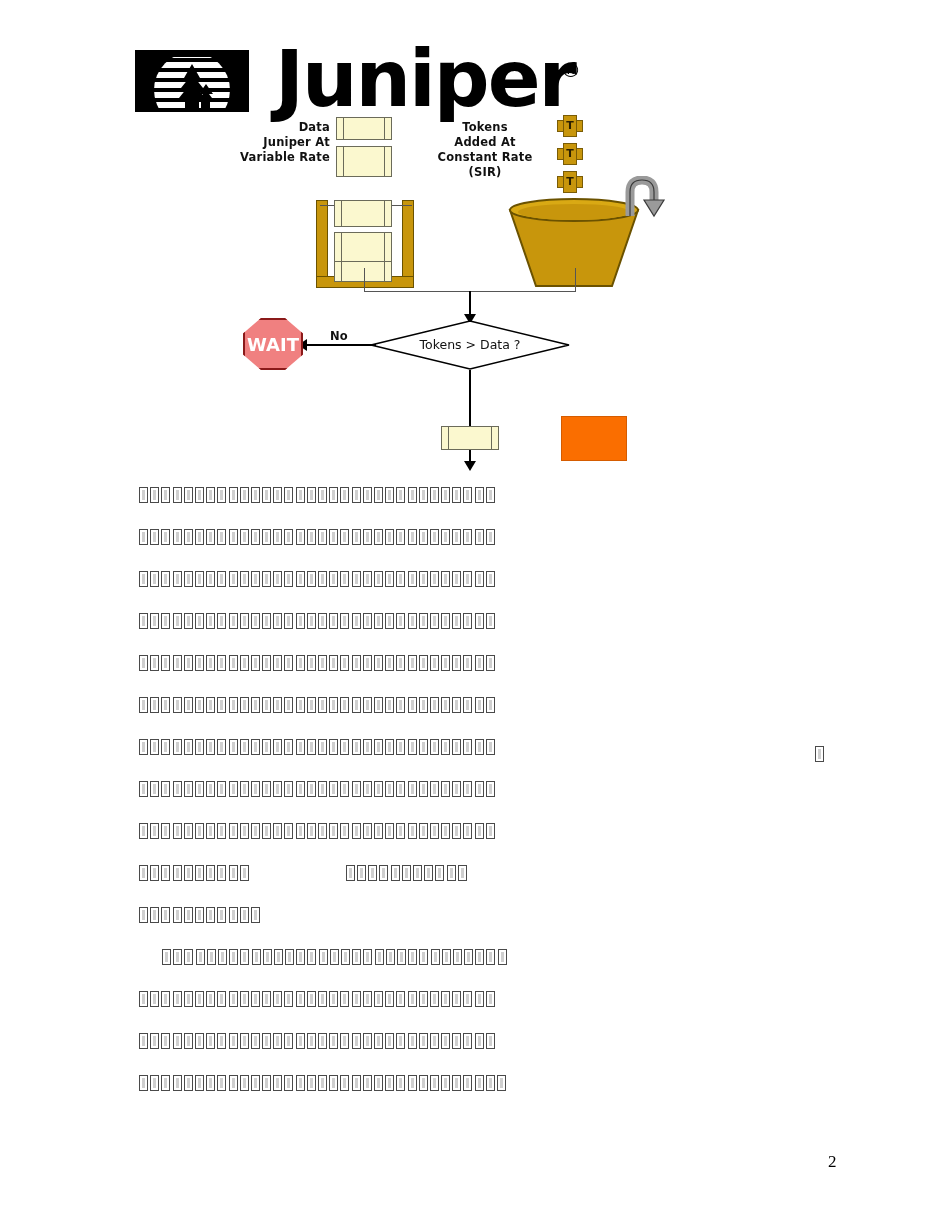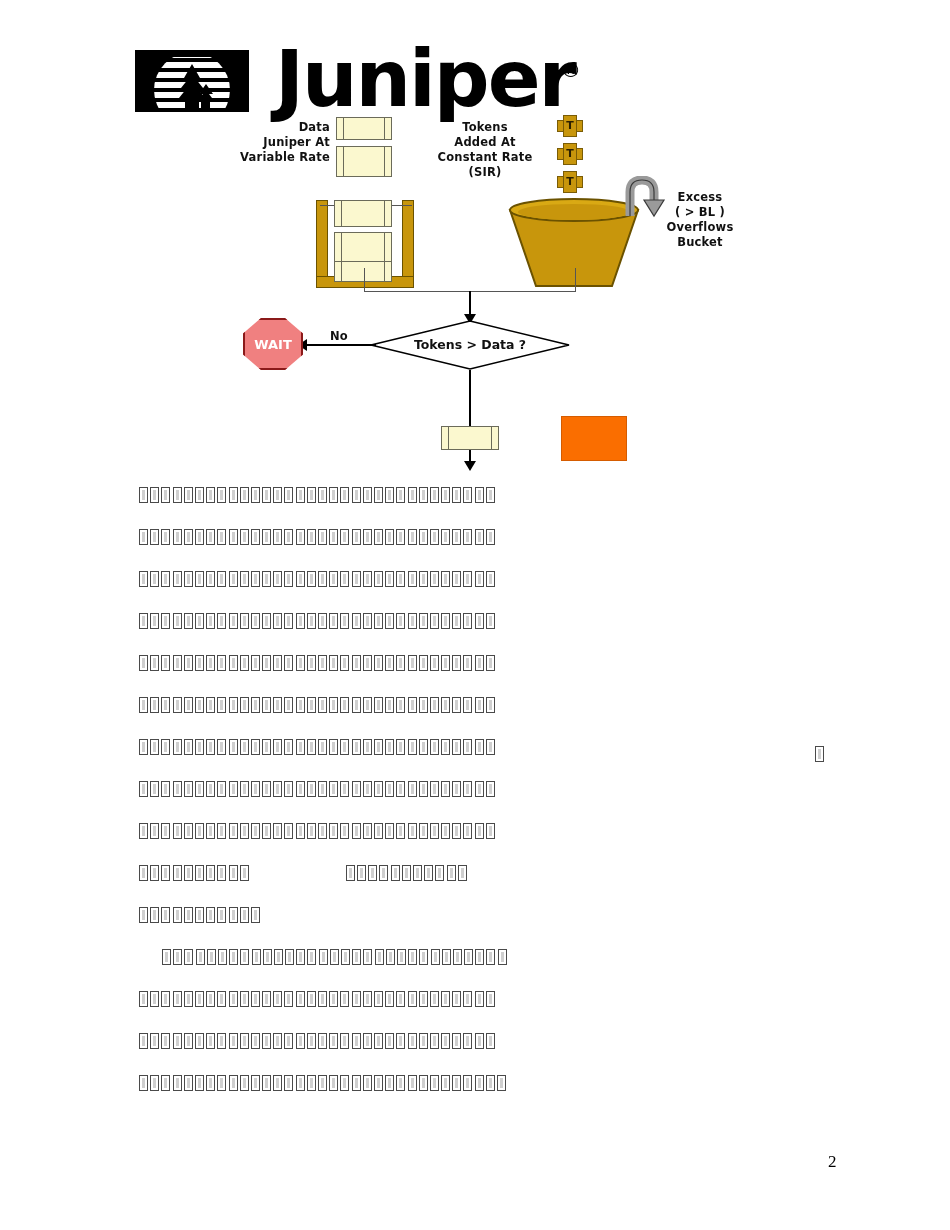--- a/index.html
+++ b/index.html
@@ -146,41 +146,41 @@
     border: 1px solid #6b5200;
     box-sizing: border-box;
   }
 
   .diamond-wrap { position: absolute; }
   .diamond-text {
     position: absolute;
     width: 100%;
     text-align: center;
     font-family: "DejaVu Sans", sans-serif;
-    font-weight: bold;
+    font-weight: normal;
     font-size: 12.5px;
     color: #111;
   }
 
   .octagon {
     position: absolute;
     width: 60px;
     height: 52px;
     background: #F08080;
     border: 2px solid #8b1a1a;
     box-sizing: border-box;
     clip-path: polygon(30% 0%, 70% 0%, 100% 30%, 100% 70%, 70% 100%, 30% 100%, 0% 70%, 0% 30%);
     display: flex;
     align-items: center;
     justify-content: center;
   }
   .octagon span {
     font-family: "DejaVu Sans", sans-serif;
     font-weight: bold;
-    font-size: 13px;
+    font-size: 18px;
     color: #ffffff;
   }
 
   .orange-box {
     position: absolute;
     background: #FA6E00;
     border: 1px solid #d55c00;
     box-sizing: border-box;
   }
 
@@ -302,24 +302,20 @@
       <ellipse cx="66" cy="12" rx="64" ry="11" fill="#D9A914" stroke="#6b5200" stroke-width="2"></ellipse>
       <ellipse cx="66" cy="14" rx="56" ry="8" fill="#C8960C" stroke="none"></ellipse>
     </svg>
 
     <svg style="position:absolute; left:624px; top:176px; width:48px; height:42px;" viewBox="0 0 48 42">
       <path d="M6 40 L6 16 Q6 4 18 4 Q30 4 30 16 L30 26" stroke="#9a9a9a" stroke-width="9" fill="none" stroke-linecap="butt"></path>
       <path d="M6 40 L6 16 Q6 4 18 4 Q30 4 30 16 L30 26" stroke="#3a3a3a" stroke-width="1.2" fill="none"></path>
       <path d="M20 24 L40 24 L30 40 Z" fill="#9a9a9a" stroke="#3a3a3a" stroke-width="1.2"></path>
     </svg>
 
-    <div class="dlabel" style="left:645px; top:190px; width:110px;">Excess
-( &gt; BL )
-Overflows
-Bucket</div>
 
     <div class="thin-v" style="left:364px; top:268px; height:24px;"></div>
     <div class="thin-v" style="left:575px; top:268px; height:24px;"></div>
     <div class="thin-h" style="left:364px; top:291px; width:212px;"></div>
     <div class="vline" style="left:469px; top:291px; height:25px;"></div>
     <div class="arrow-down" style="left:464px; top:314px;"></div>
 
     <div class="diamond-wrap" style="left:370px; top:320px; width:200px; height:50px;">
       <svg style="position:absolute; left:0; top:0; width:200px; height:50px;" viewBox="0 0 200 50" preserveAspectRatio="none">
         <polygon points="100,1 199,25 100,49 1,25" fill="#ffffff" stroke="#000000" stroke-width="1.5"></polygon>

